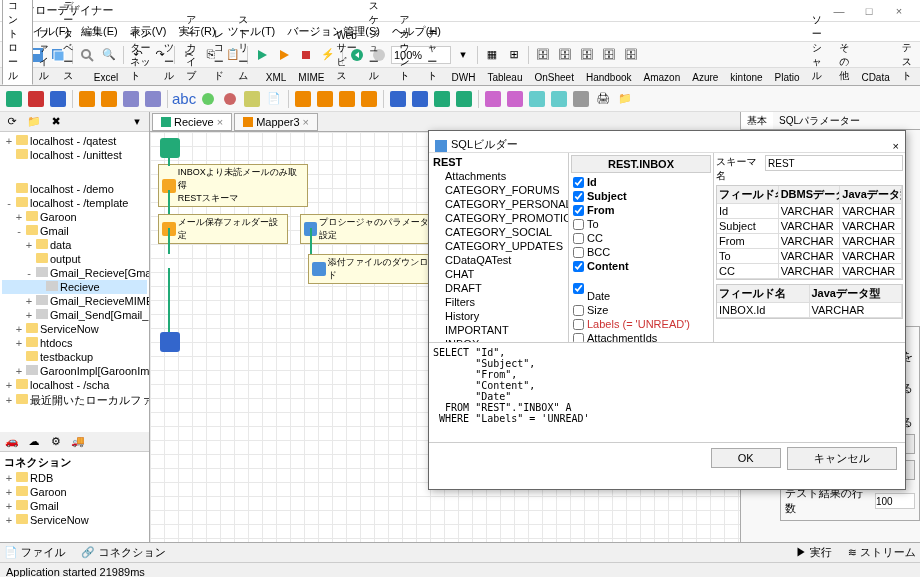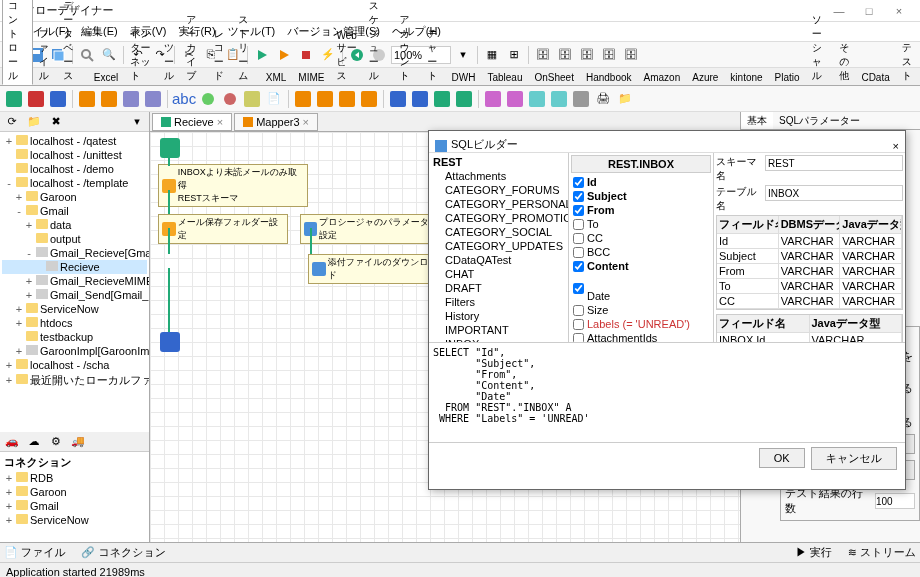--- a/index.html
+++ b/index.html
@@ -58,21 +58,21 @@
 .dlg-right { flex: 1; overflow: auto; padding: 2px; font-size: 10px; }
 .dlg-right .row { display: flex; margin-bottom: 2px; }
 .dlg-right .row label { width: 56px; font-size: 10px; }
 .dlg-right .row input { flex: 1; height: 16px; border: 1px solid #ccc; font-size: 10px; padding: 0 2px; }
 .grid { border: 1px solid #ccc; font-size: 9px; }
 .grid .gh, .grid .gr { display: flex; }
 .grid .gc { flex: 1; border-right: 1px solid #ddd; border-bottom: 1px solid #ddd; padding: 1px 2px; overflow: hidden; white-space: nowrap; }
 .grid .gh .gc { background: #f0f0f0; font-weight: bold; }
 .dlg-sql { height: 100px; border-bottom: 1px solid #ccc; padding: 4px; font-family: monospace; font-size: 10px; white-space: pre; overflow: auto; }
 .dlg-btns { height: 30px; display: flex; align-items: center; justify-content: flex-end; padding: 0 8px; gap: 6px; }
-.dlg-btns button { padding: 3px 14px; font-size: 11px; border: 1px solid #aaa; background: #f0f0f0; cursor: pointer; }
+.dlg-btns button { padding: 3px 26px; font-size: 11px; border: 1px solid #aaa; background: #f0f0f0; cursor: pointer; }
 .btm-tabs { height: 20px; display: flex; align-items: center; padding: 0 4px; border-top: 1px solid #aaa; font-size: 10px; gap: 16px; }
 .status { height: 18px; background: #f0f0f0; border-top: 1px solid #ccc; padding: 0 6px; display: flex; align-items: center; font-size: 10px; }
 .opt-panel { position: absolute; right: 0; top: 326px; width: 140px; background: #f8f8f8; border: 1px solid #aaa; padding: 4px; font-size: 10px; z-index: 50; }
 .opt-panel label { display: flex; align-items: center; gap: 3px; padding: 1px 0; }
 .opt-panel button { width: 100%; margin: 3px 0; padding: 2px; font-size: 10px; border: 1px solid #aaa; background: #f0f0f0; cursor: pointer; }
 .opt-panel .rrow { display: flex; align-items: center; gap: 4px; margin-top: 3px; }
 .opt-panel .rrow input { width: 40px; height: 16px; border: 1px solid #ccc; font-size: 10px; }
 svg { display: block; }
 </style>
 </head>
@@ -335,21 +335,21 @@
     <div class="panel-tb">
       <span class="tbtn">⟳</span>
       <span class="tbtn">📁</span>
       <span class="tbtn">✖</span>
       <span style="flex:1"></span>
       <span class="tbtn">▾</span>
     </div>
     <div class="tree" id="project-tree">
         <div class="tree-item" style="padding-left: 2px;"><span class="exp">+</span><span class="ico folder"></span>localhost - /qatest</div>
         <div class="tree-item" style="padding-left: 2px;"><span class="exp"> </span><span class="ico folder"></span>localhost - /unittest</div>
-        <div class="tree-item" style="padding-left: 2px;"><span class="exp"> </span><span class="ico folder"></span>localhost - /demo</div>
+        <div class="tree-item" style="padding-left: 2px; margin-top: 20px;"><span class="exp"> </span><span class="ico folder"></span>localhost - /demo</div>
         <div class="tree-item" style="padding-left: 2px;"><span class="exp">-</span><span class="ico folder"></span>localhost - /template</div>
         <div class="tree-item" style="padding-left: 12px;"><span class="exp">+</span><span class="ico folder"></span>Garoon</div>
         <div class="tree-item" style="padding-left: 12px;"><span class="exp">-</span><span class="ico folder"></span>Gmail</div>
         <div class="tree-item" style="padding-left: 22px;"><span class="exp">+</span><span class="ico folder"></span>data</div>
         <div class="tree-item" style="padding-left: 22px;"><span class="exp"> </span><span class="ico folder"></span>output</div>
         <div class="tree-item" style="padding-left: 22px;"><span class="exp">-</span><span class="ico file"></span>Gmail_Recieve[Gmail_Recieve.xfp]</div>
         <div class="tree-item sel" style="padding-left: 32px;"><span class="exp"> </span><span class="ico file"></span>Recieve</div>
         <div class="tree-item" style="padding-left: 22px;"><span class="exp">+</span><span class="ico file"></span>Gmail_RecieveMIME[Gmail_Recieve]</div>
         <div class="tree-item" style="padding-left: 22px;"><span class="exp">+</span><span class="ico file"></span>Gmail_Send[Gmail_Send.xfp]</div>
         <div class="tree-item" style="padding-left: 12px;"><span class="exp">+</span><span class="ico folder"></span>ServiceNow</div>
@@ -519,24 +519,20 @@
             <div class="fi">
               <input type="checkbox" style="">
               <span>AttachmentPath</span>
             </div>
           </div>
       </div>
       <div class="dlg-right">
         <div class="row">
             <label>スキーマ名</label>
             <input value="REST" style="">
-          </div>
-        <div class="row">
-            <label>テーブル名</label>
-            <input value="INBOX" style="">
           </div>
         <div class="grid" id="grid1">
             <div class="gh">
               <div class="gc">フィールド名</div>
               <div class="gc">DBMSデータ..</div>
               <div class="gc">Javaデータ型</div>
             </div>
             <div class="gr">
               <div class="gc">Id</div>
               <div class="gc">VARCHAR</div>

